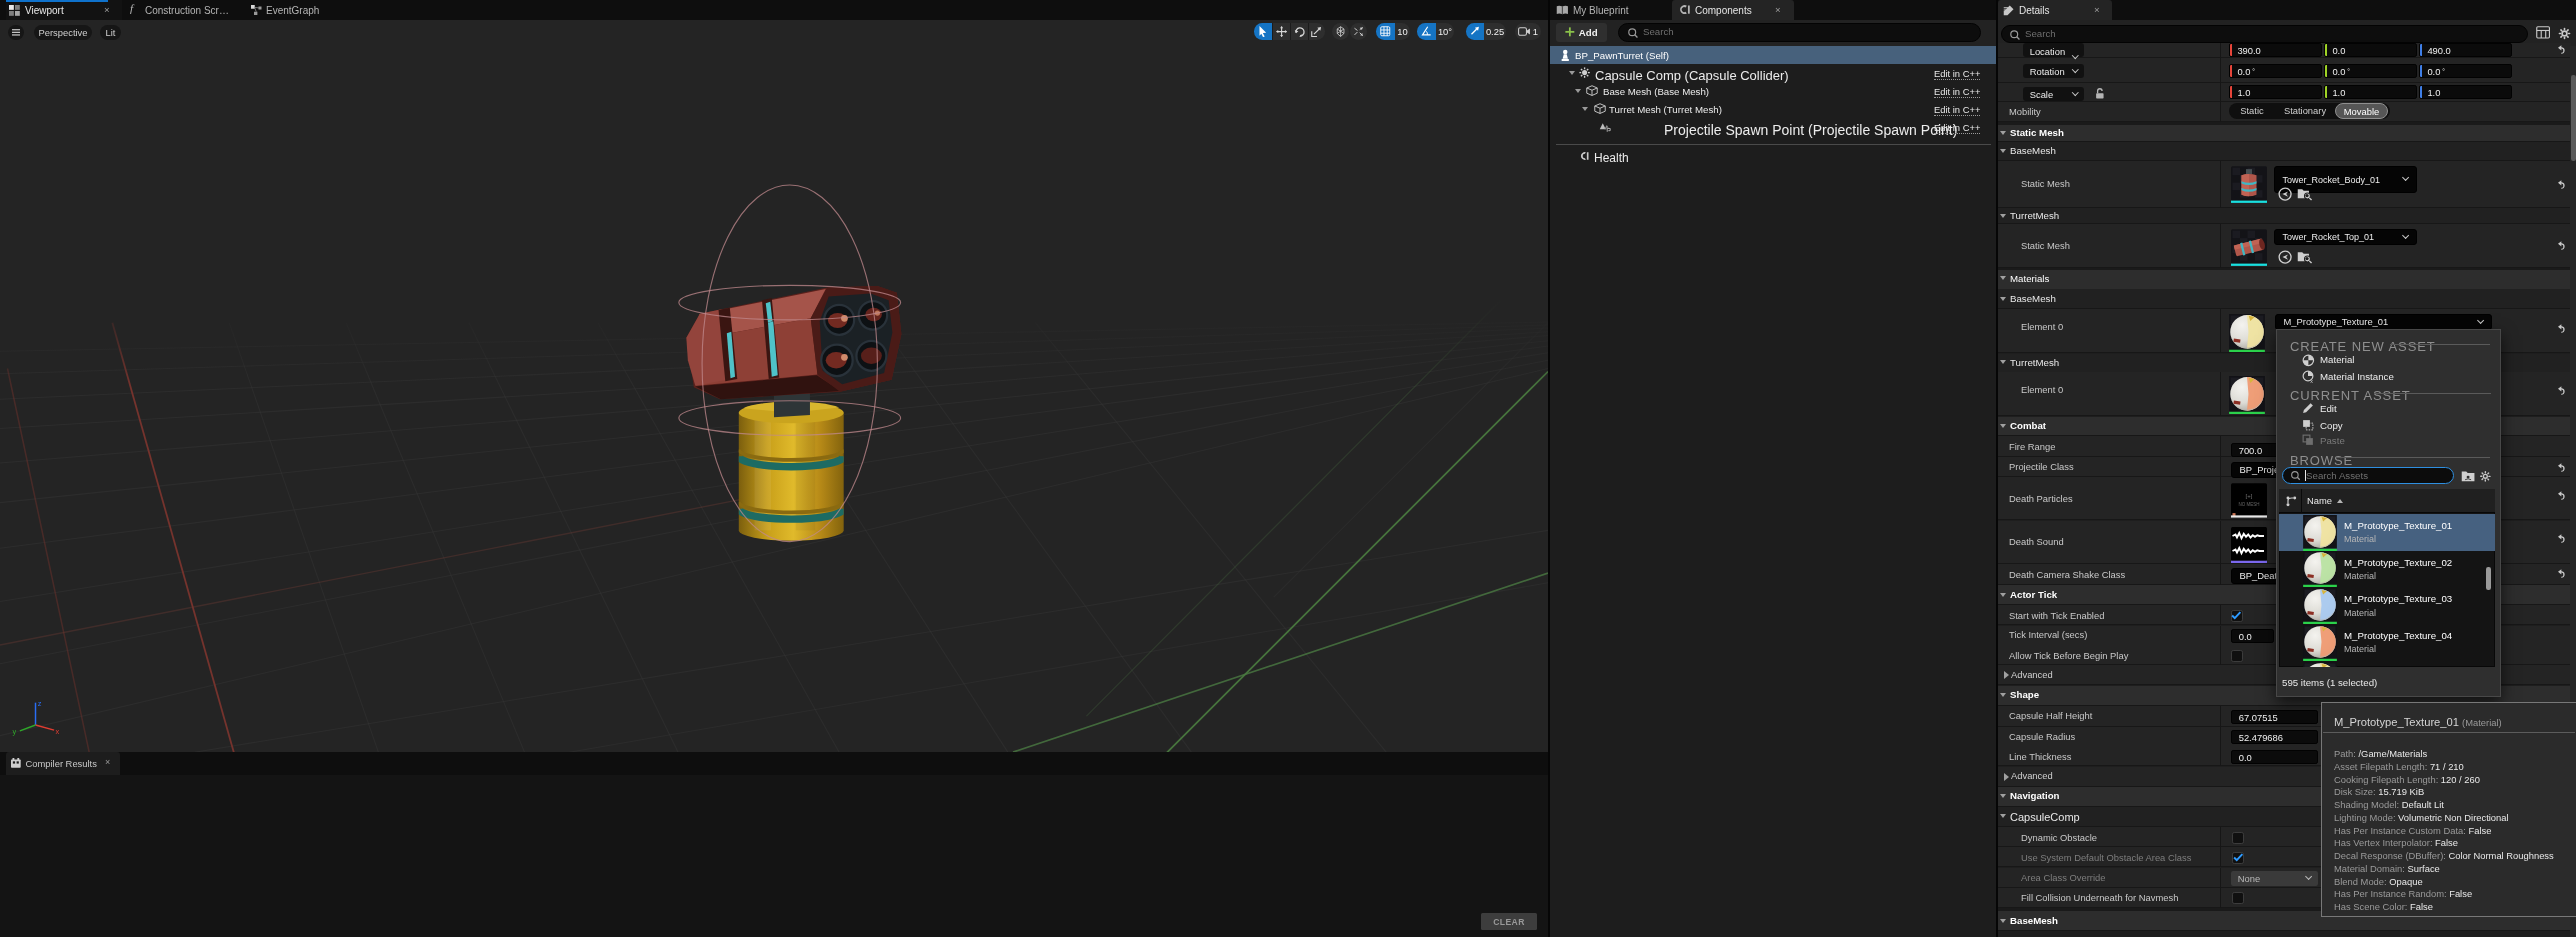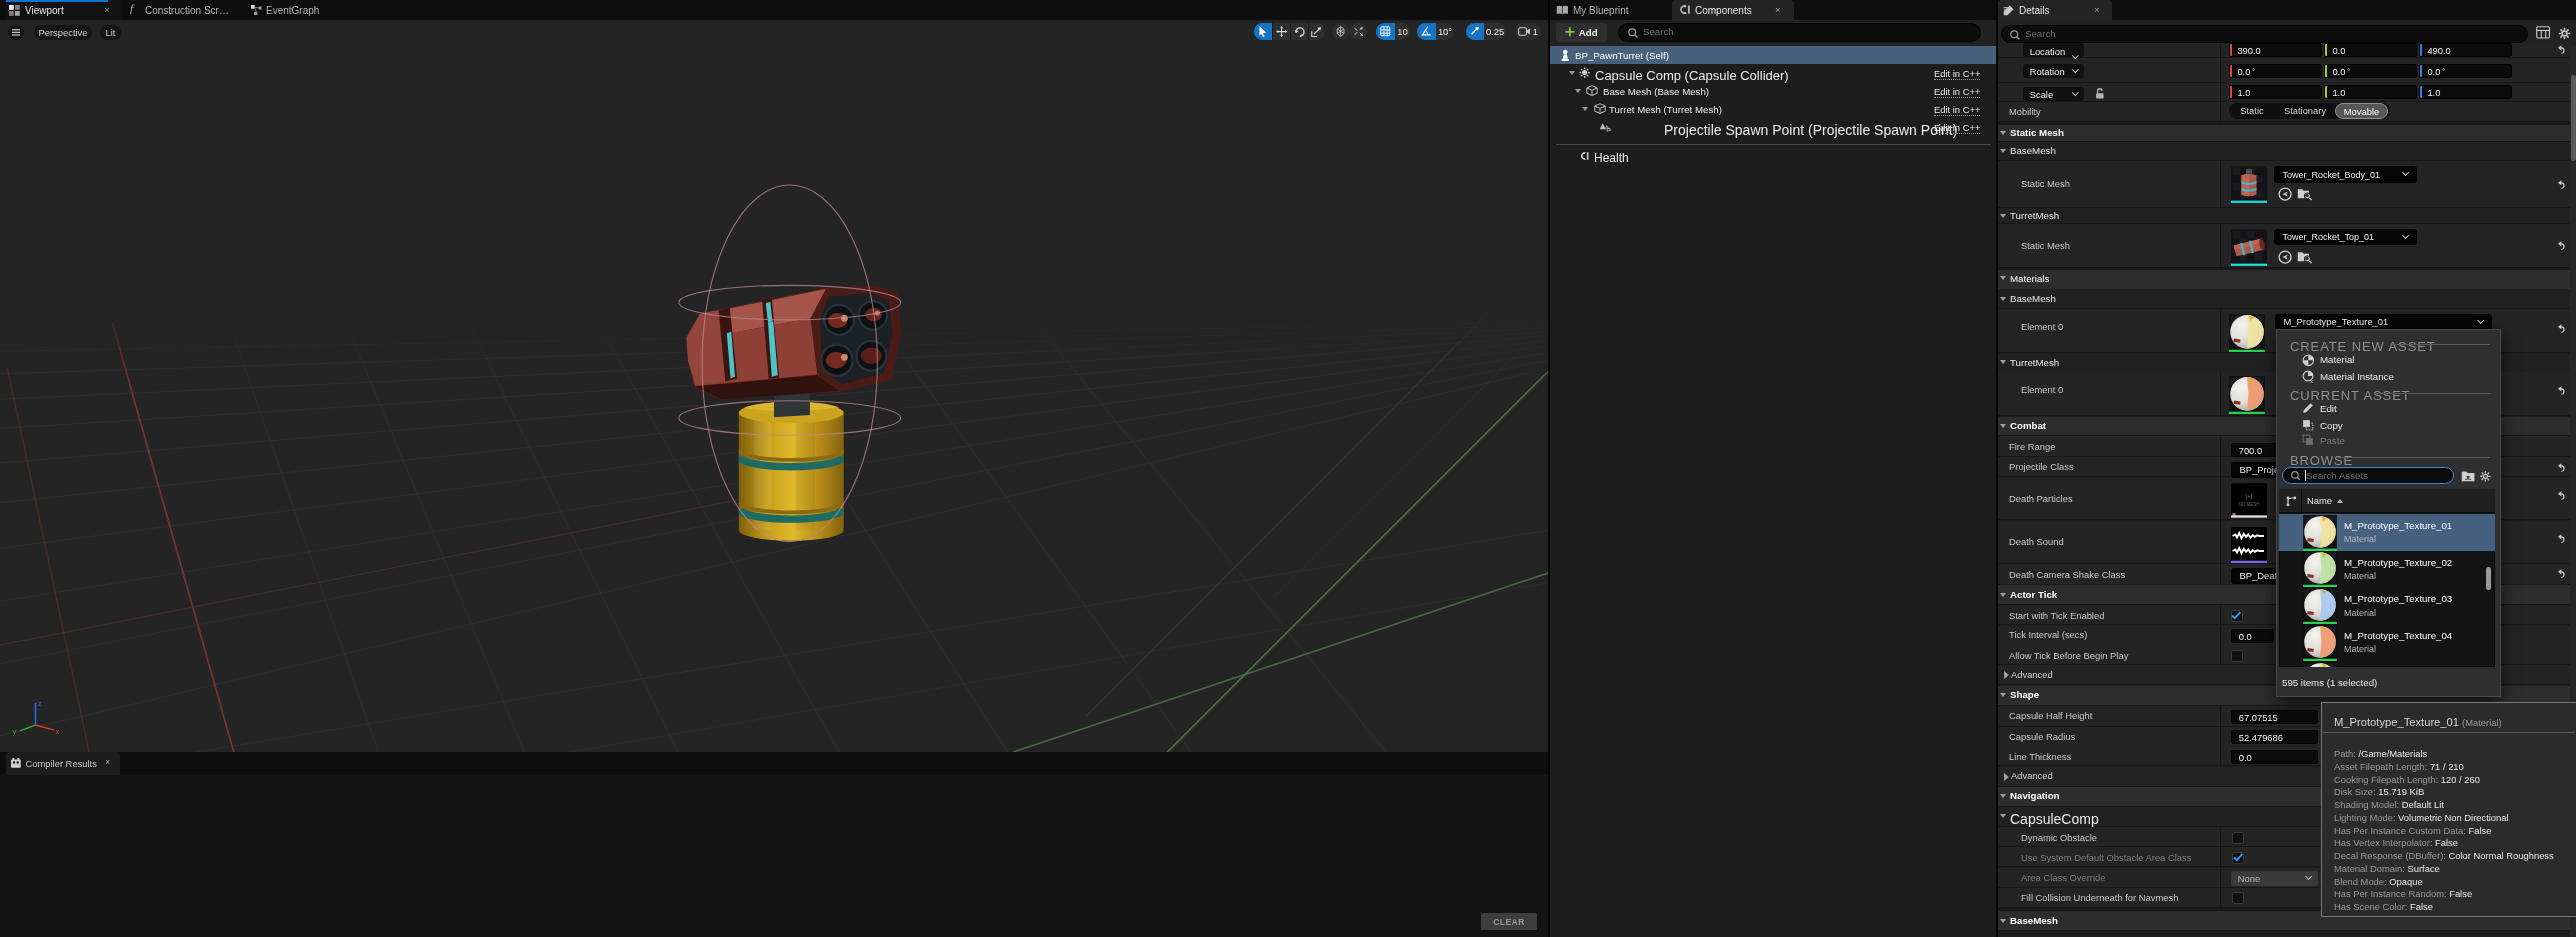--- a/index.html
+++ b/index.html
@@ -433,21 +433,21 @@
 <div class="abs" style="left:1998px;top:746px;width:573px;height:20px;background:#242424;border-bottom:0.7px solid #171717"></div>
 <div class="abs" style="left:2220px;top:746px;width:0.7px;height:20px;background:#161616"></div>
 <div class="abs" style="left:1998px;top:767px;width:573px;height:20px;background:#242424;border-bottom:0.7px solid #171717"></div>
 <div class="tri-r" style="left:2004px;top:773px"></div>
 <div class="abs" style="left:2011px;top:770px;color:#d0d0d0;font-size:9.4px">Advanced</div>
 <div class="abs" style="left:1998px;top:787px;width:573px;height:20px;background:#2d2d2d;border-bottom:0.7px solid #171717"></div>
 <div class="tri-d" style="left:2000px;top:794px;border-left-width:3.4px;border-right-width:3.4px;border-top-width:4.5px"></div>
 <div class="abs" style="left:2010px;top:790px;color:#fff;font-size:9.7px;font-weight:bold">Navigation</div>
 <div class="abs" style="left:1998px;top:807px;width:573px;height:20px;background:#212121;border-bottom:0.7px solid #171717"></div>
 <div class="tri-d" style="left:2000px;top:814px;border-left-width:3.4px;border-right-width:3.4px;border-top-width:4.5px"></div>
-<div class="abs" style="left:2010px;top:811px;color:#e8e8e8;font-size:14px">CapsuleComp</div>
+<div class="abs" style="left:2010px;top:811px;color:#e8e8e8;font-size:11px">CapsuleComp</div>
 <div class="abs" style="left:1998px;top:827px;width:573px;height:20px;background:#242424;border-bottom:0.7px solid #171717"></div>
 <div class="abs" style="left:2220px;top:827px;width:0.7px;height:20px;background:#161616"></div>
 <div class="abs" style="left:1998px;top:847px;width:573px;height:20px;background:#242424;border-bottom:0.7px solid #171717"></div>
 <div class="abs" style="left:2220px;top:847px;width:0.7px;height:20px;background:#161616"></div>
 <div class="abs" style="left:1998px;top:868px;width:573px;height:20px;background:#242424;border-bottom:0.7px solid #171717"></div>
 <div class="abs" style="left:2220px;top:868px;width:0.7px;height:20px;background:#161616"></div>
 <div class="abs" style="left:1998px;top:888px;width:573px;height:20px;background:#242424;border-bottom:0.7px solid #171717"></div>
 <div class="abs" style="left:2220px;top:888px;width:0.7px;height:20px;background:#161616"></div>
 <div class="abs" style="left:1998px;top:908px;width:573px;height:3px;background:#1a1a1a"></div>
 <div class="abs" style="left:1998px;top:911px;width:573px;height:20px;background:#2d2d2d;border-bottom:0.7px solid #171717"></div>
@@ -490,21 +490,21 @@
       <rect x="22" y="22" width="10" height="10" fill="#1b1b21"></rect>
       <rect x="12" y="32" width="10" height="10" fill="#1b1b21"></rect>
       <rect x="32" y="32" width="10" height="10" fill="#1b1b21"></rect>
       <rect x="20" y="4" width="8" height="7" fill="#474f52"></rect>
       <path d="M14 12 Q24 9 34 12 L34 38 Q24 42 14 38Z" fill="#b0564a"></path>
       <path d="M14 12 Q19 10.5 24 10.5 L24 40 Q19 40 14 38Z" fill="#c16354"></path>
       <path d="M14 20 Q24 24 34 20 L34 23 Q24 27 14 23Z" fill="#3fb8c4"></path>
       <path d="M14 29 Q24 33 34 29 L34 32 Q24 36 14 32Z" fill="#3fb8c4"></path>
       <rect x="0" y="46" width="48" height="3" fill="#19e0e0"></rect>
     </svg>
-<div class="abs" style="left:2274px;top:166px;width:143px;height:17px;background:#050505;border:0.7px solid #000;border-radius:3px;display:flex;align-items:center;color:#ededed;font-size:9px;padding-left:7.5px">Tower_Rocket_Body_01<span class="chev" style="margin-left:auto;margin-right:7.5px"></span></div>
+<div class="abs" style="left:2274px;top:166px;width:143px;height:27px;background:#050505;border:0.7px solid #000;border-radius:3px;display:flex;align-items:center;color:#ededed;font-size:9px;padding-left:7.5px">Tower_Rocket_Body_01<span class="chev" style="margin-left:auto;margin-right:7.5px"></span></div>
 <div class="abs" style="left:2278px;top:187px"><svg width="14.2" height="14.2" viewBox="0 0 19 19">
         <circle cx="9.5" cy="9.5" r="8" fill="none" stroke="#cfcfcf" stroke-width="1.8"></circle>
         <path d="M13.5 6 L6 9.5 L13.5 13 L11 9.5Z" fill="#cfcfcf"></path>
       </svg></div>
 <div class="abs" style="left:2297px;top:187px"><svg width="15.7" height="13.5" viewBox="0 0 21 18">
         <path d="M1 3 L7 3 L9 5 L16 5 L16 15 L1 15Z" fill="#cfcfcf"></path>
         <circle cx="14" cy="12" r="4" fill="#cfcfcf" stroke="#1e1e1e" stroke-width="1.4"></circle>
         <circle cx="13.4" cy="11.4" r="2.2" fill="#1e1e1e"></circle>
         <line x1="16.5" y1="14.5" x2="19.5" y2="17.5" stroke="#cfcfcf" stroke-width="1.8"></line>
       </svg></div>

